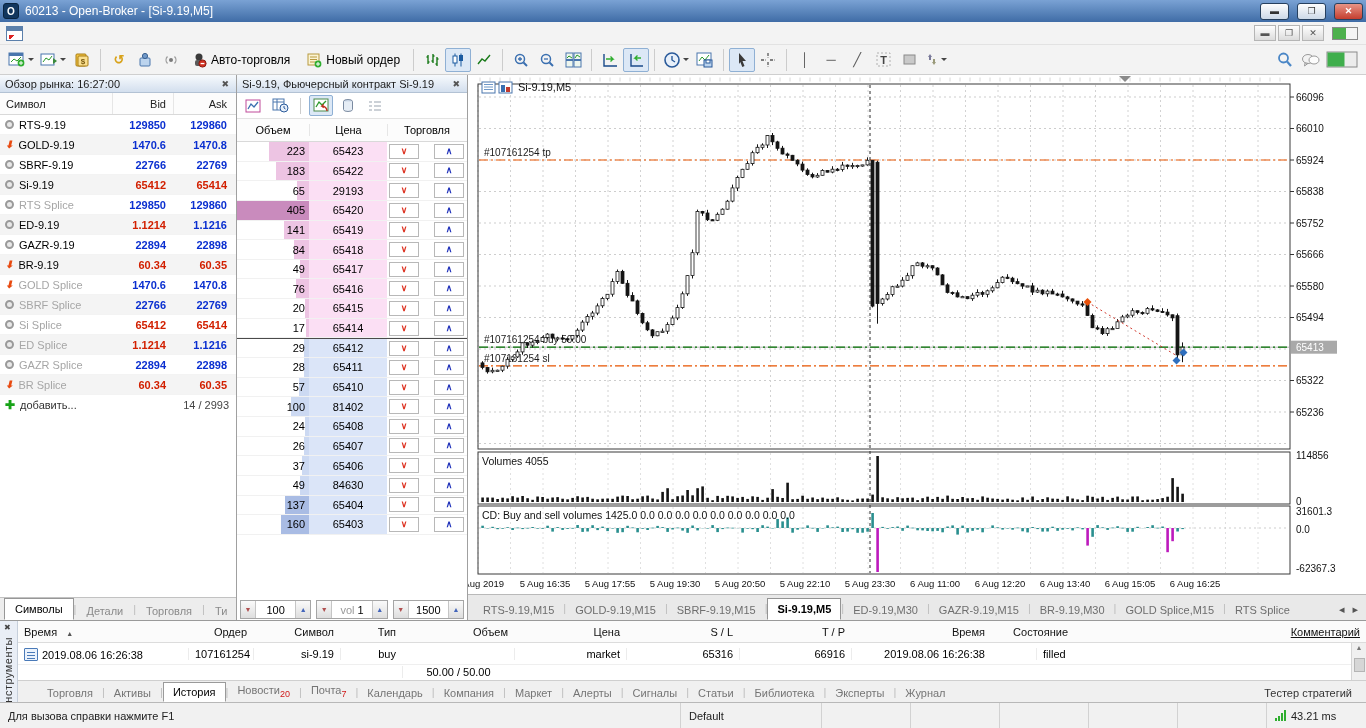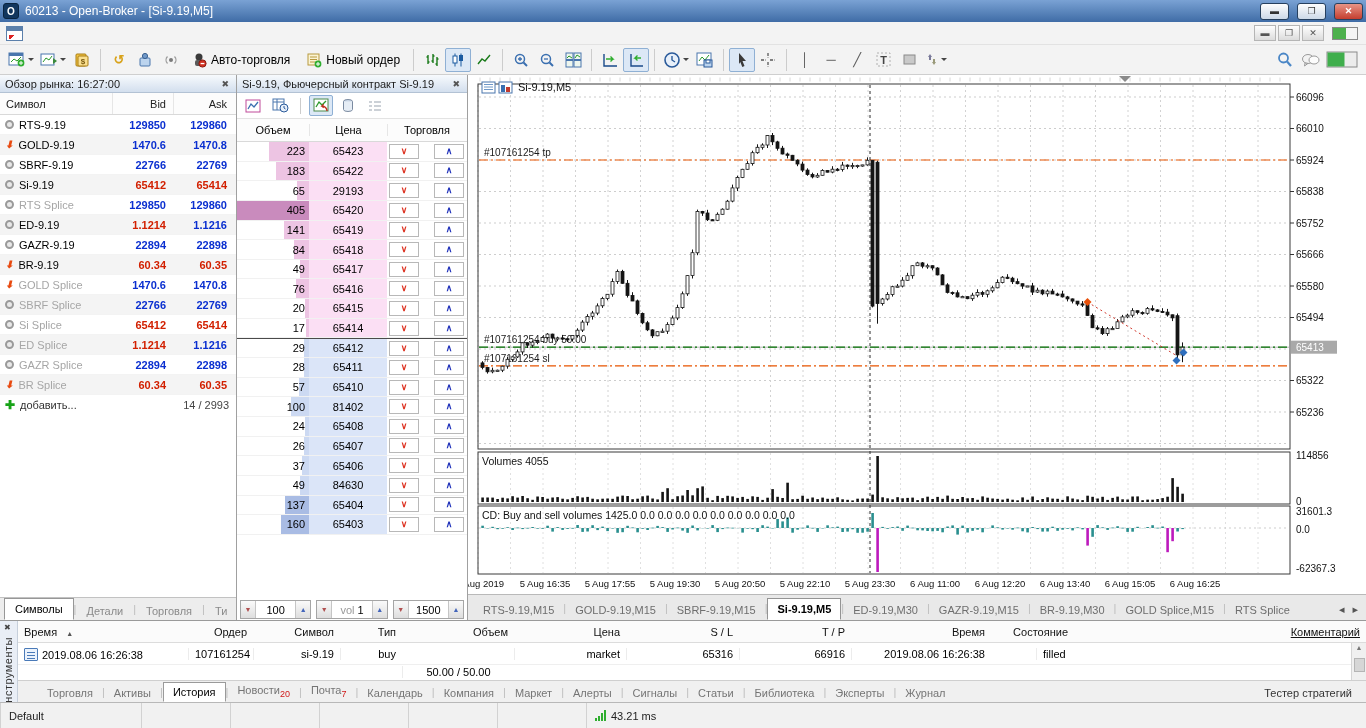--- a/index.html
+++ b/index.html
@@ -1692,20 +1692,21 @@
           <span class="tabsep" style="align-self: center;">|</span>
           <span class="btab">Эксперты</span>
           <span class="tabsep" style="align-self: center;">|</span>
           <span class="btab">Журнал</span>
           <span class="btabs-right">Тестер стратегий</span>
         </div>
     </div>
   </div>
 
   <div class="statusbar">
+    <span class="sb-cell sb-help">Для вызова справки нажмите F1</span>
     <span class="sb-cell sb-profile">Default</span>
     <span class="sb-cell sb-empty"></span>
     <span class="sb-cell sb-empty"></span>
     <span class="sb-cell sb-empty"></span>
     <span class="sb-cell sb-empty"></span>
     <span class="sb-cell sb-empty"></span>
     <span class="sb-cell sb-net">
       <span class="bars">
           <i style="height:3px"></i>
           <i style="height:5px"></i>

